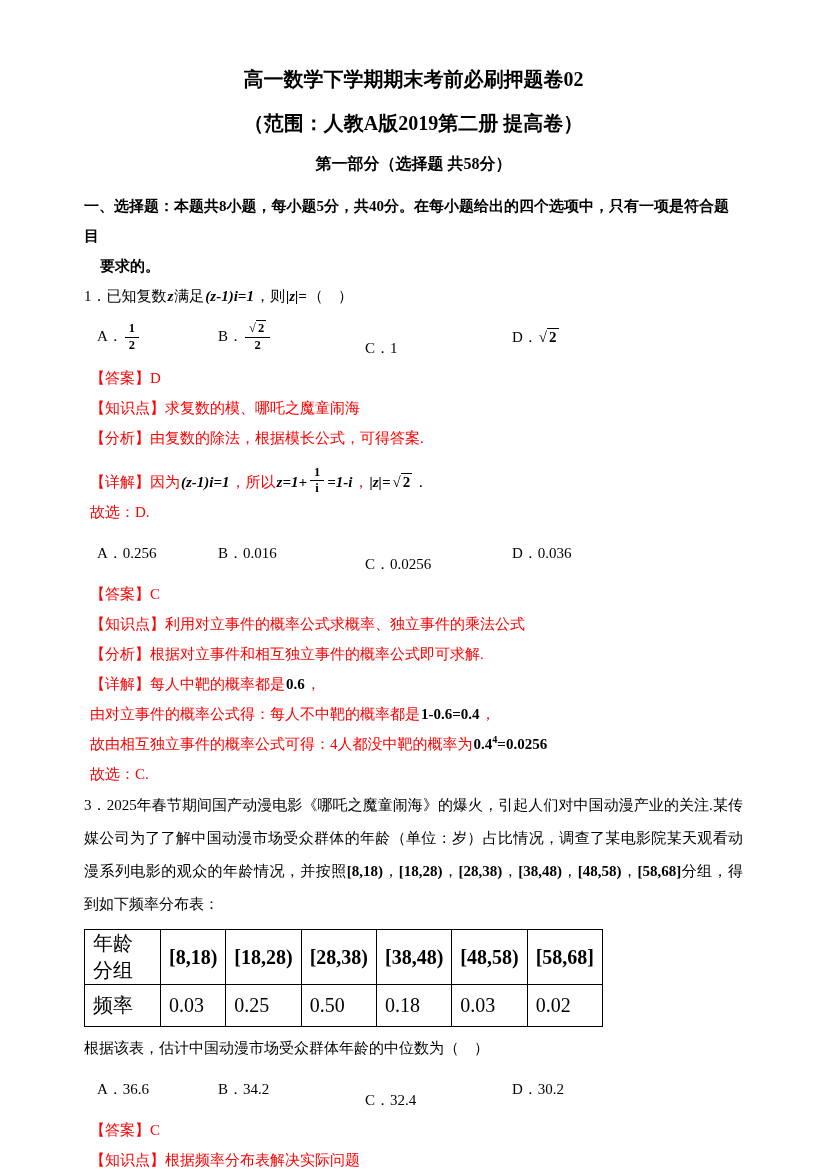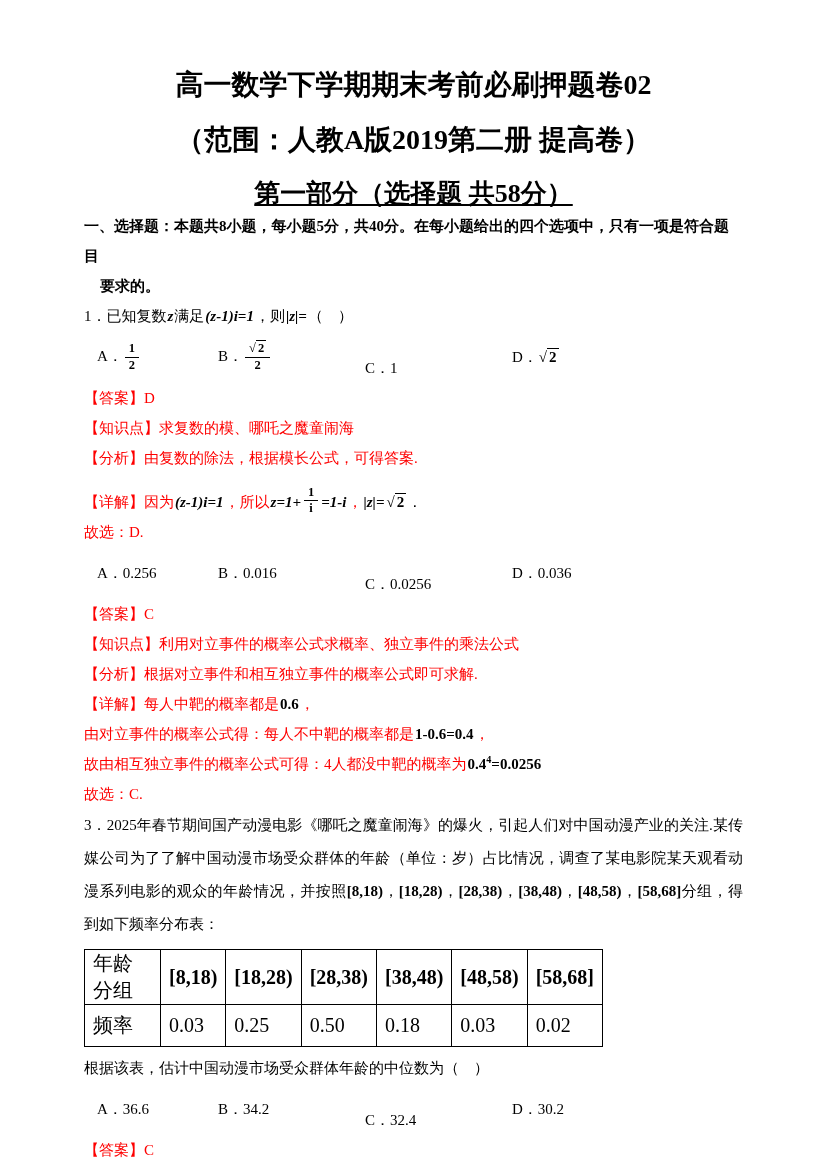--- a/index.html
+++ b/index.html
@@ -11,33 +11,33 @@
   .page {
     width: 827px;
     min-height: 1169px;
     background: #fff;
     padding: 66px 84px 30px 84px;
     overflow: hidden;
   }
   .doc-title, .doc-subtitle {
     text-align: center;
     font-weight: bold;
-    font-size: 28px;
+    font-size: 20px;
     margin-bottom: 17px;
   }
   .part-heading {
     text-align: center;
     font-weight: bold;
-    font-size: 26px;
-    text-decoration: underline;
+    font-size: 16px;
+    margin-bottom: 16px;
   }
   .line { font-size: 15px; line-height: 2.0; }
   .instr { font-weight: bold; }
   .indent1 { padding-left: 16px; }
-  .red { color: #fe0000; }
+  .red { color: #fe0000; margin-left: 6px; }
   .black { color: #000; }
   .bold { font-weight: bold; }
   .just { text-align: justify; }
   .q3-stem { line-height: 2.2; }
   .math {
     font-family: "Liberation Serif", serif;
     font-style: italic;
     font-weight: bold;
     padding: 0 1px;
   }

